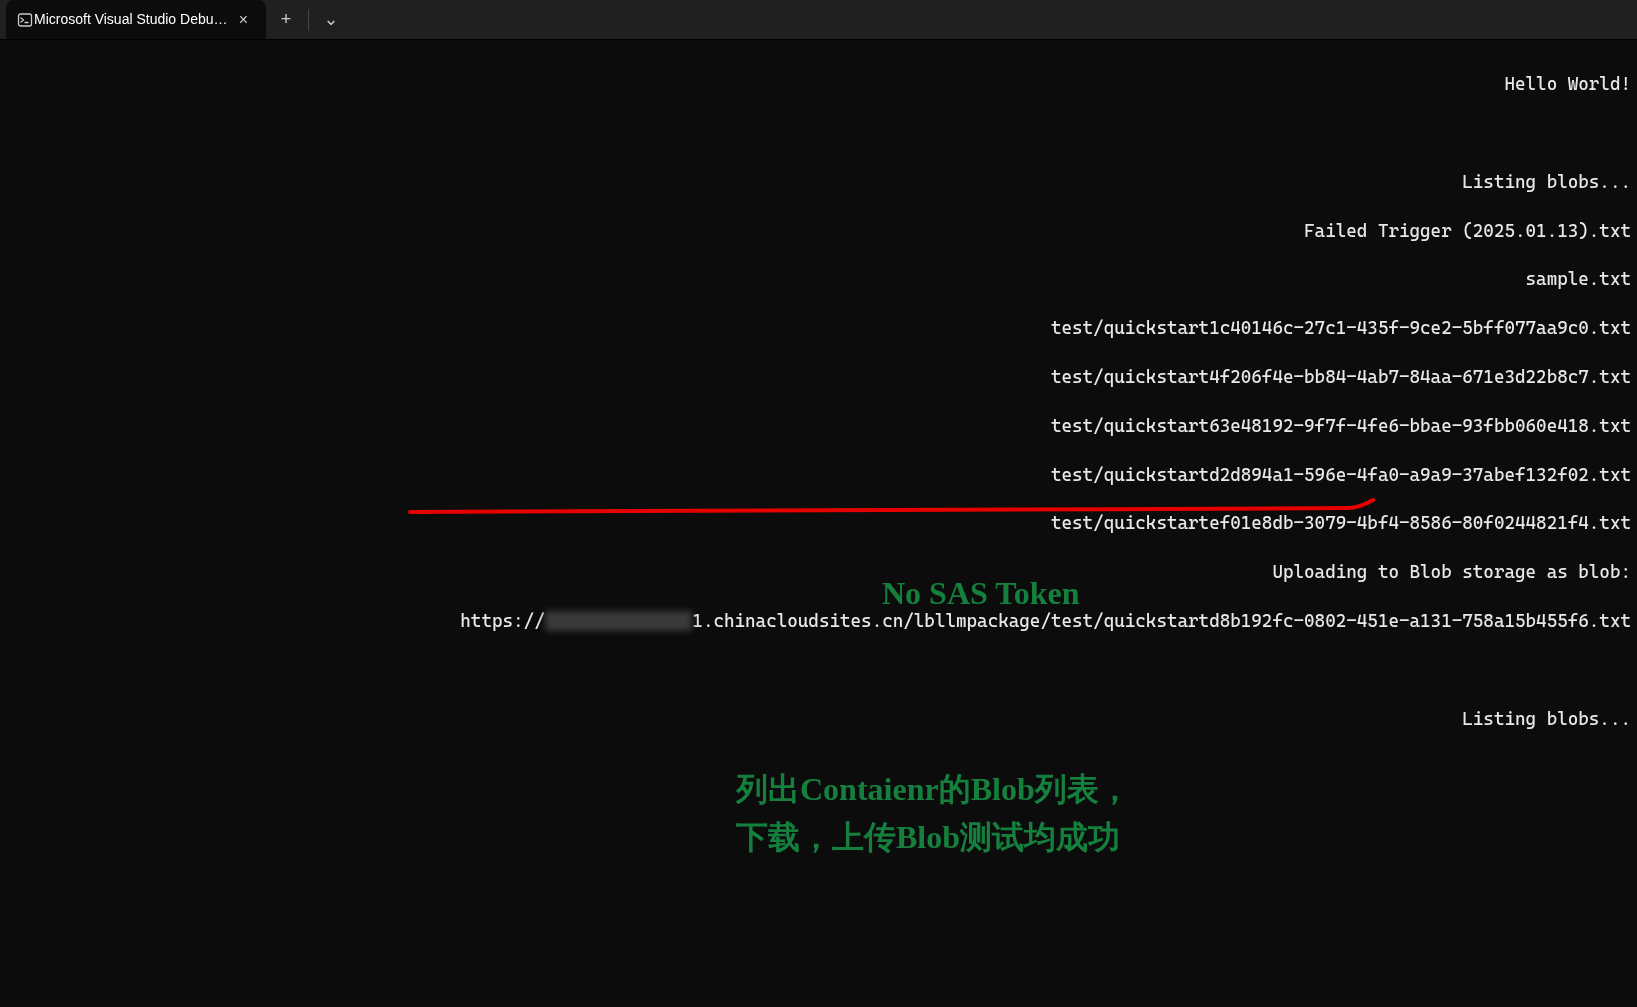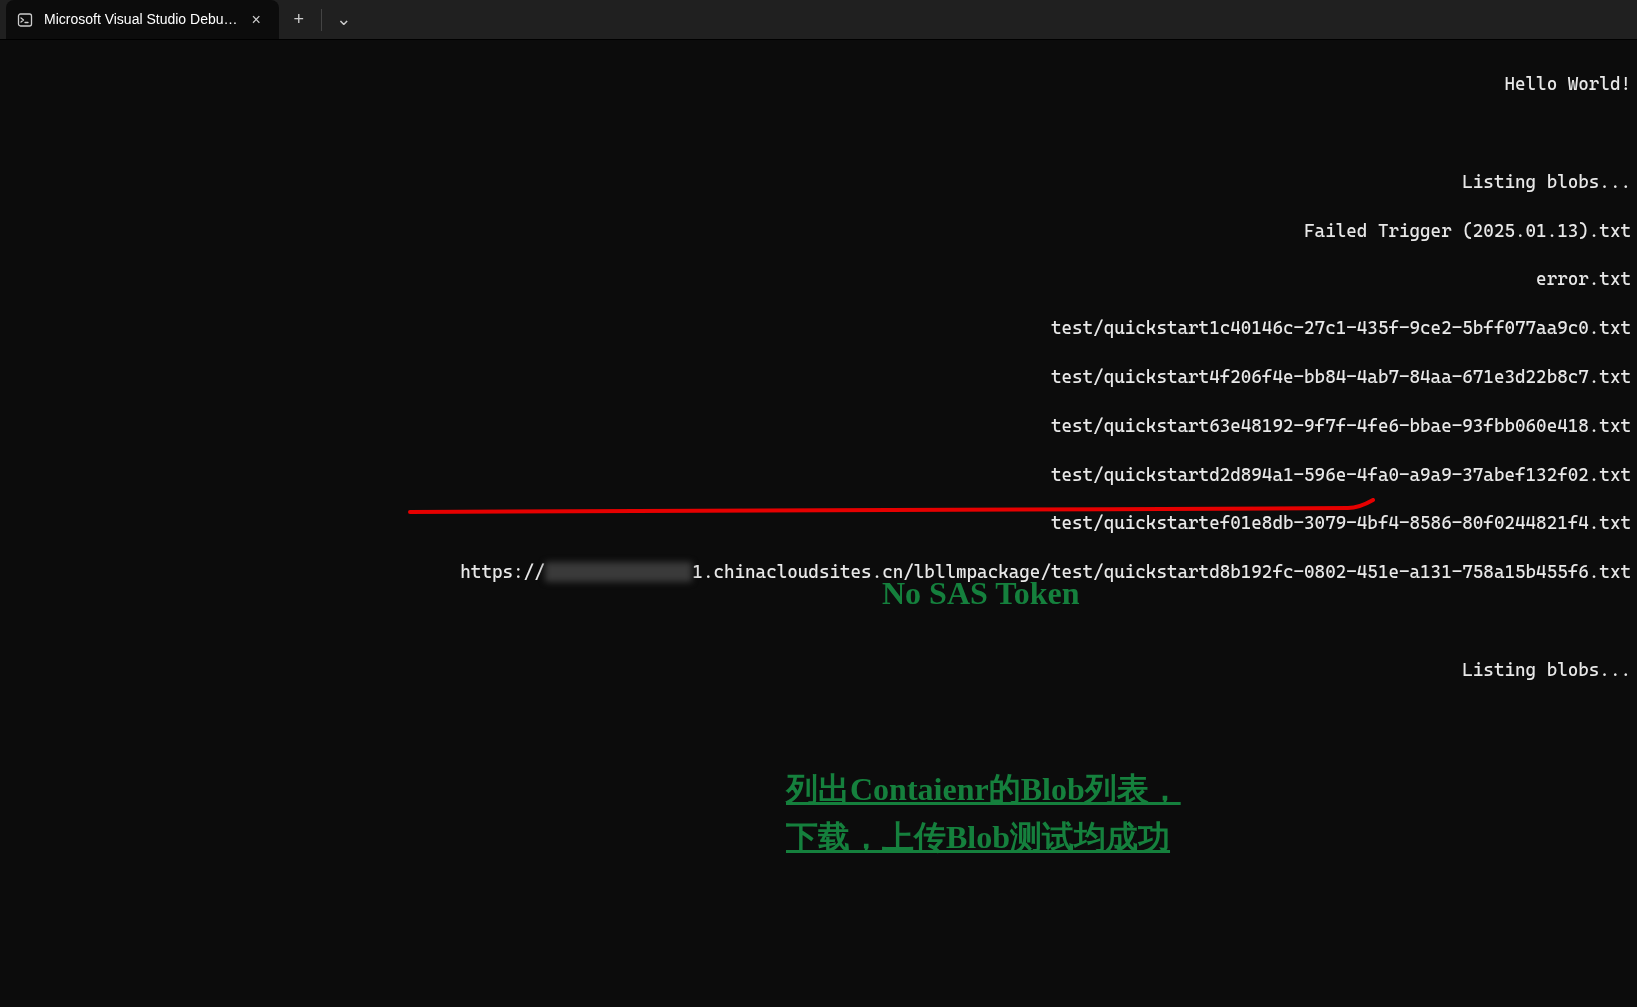--- a/index.html
+++ b/index.html
@@ -26,21 +26,20 @@
       border-bottom: 1px solid #000;
     }
     .tab {
       display: flex;
       align-items: center;
       background: #0c0c0c;
       height: 100%;
       padding: 0 14px 0 10px;
       border-top-left-radius: 8px;
       border-top-right-radius: 8px;
-      gap: 10px;
       margin-left: 6px;
       min-width: 260px;
       max-width: 290px;
     }
     .tab-icon {
       width: 18px;
       height: 18px;
       display: inline-flex;
       align-items: center;
       justify-content: center;
@@ -115,23 +114,22 @@
       font-size: 32px;
       text-shadow: none;
     }
     .annotation.a1 {
       top: 572px;
       left: 882px;
       font-family: 'Times New Roman', serif;
     }
     .annotation.a2 {
       top: 765px;
-      left: 786px;
+      left: 736px;
       line-height: 1.5;
-      text-decoration: underline;
     }
     .underline-svg {
       position: absolute;
       top: 498px;
       left: 408px;
       width: 968px;
       height: 30px;
       pointer-events: none;
     }
   </style>
@@ -155,26 +153,27 @@
     <div class="divider"></div>
     <div class="tabbar-btn">⌄</div>
   </div>
 </div>
 
 <div class="terminal">
 <div class="line">Hello World!</div>
 <div class="line"></div>
 <div class="line">Listing blobs...</div>
 <div class="line indent1">Failed Trigger (2025.01.13).txt</div>
-<div class="line indent1">error.txt</div>
+<div class="line indent1">sample.txt</div>
 <div class="line indent1">test/quickstart1c40146c-27c1-435f-9ce2-5bff077aa9c0.txt</div>
 <div class="line indent1">test/quickstart4f206f4e-bb84-4ab7-84aa-671e3d22b8c7.txt</div>
 <div class="line indent1">test/quickstart63e48192-9f7f-4fe6-bbae-93fbb060e418.txt</div>
 <div class="line indent1">test/quickstartd2d894a1-596e-4fa0-a9a9-37abef132f02.txt</div>
 <div class="line indent1">test/quickstartef01e8db-3079-4bf4-8586-80f0244821f4.txt</div>
+<div class="line">Uploading to Blob storage as blob:</div>
 <div class="line indent1"><span>https://</span><span class="url-blur"></span><span>1.chinacloudsites.cn/lbllmpackage/test/quickstartd8b192fc-0802-451e-a131-758a15b455f6.txt</span></div>
 <div class="line"></div>
 <div class="line">Listing blobs...</div>
 
 
 
 
 
 
 

